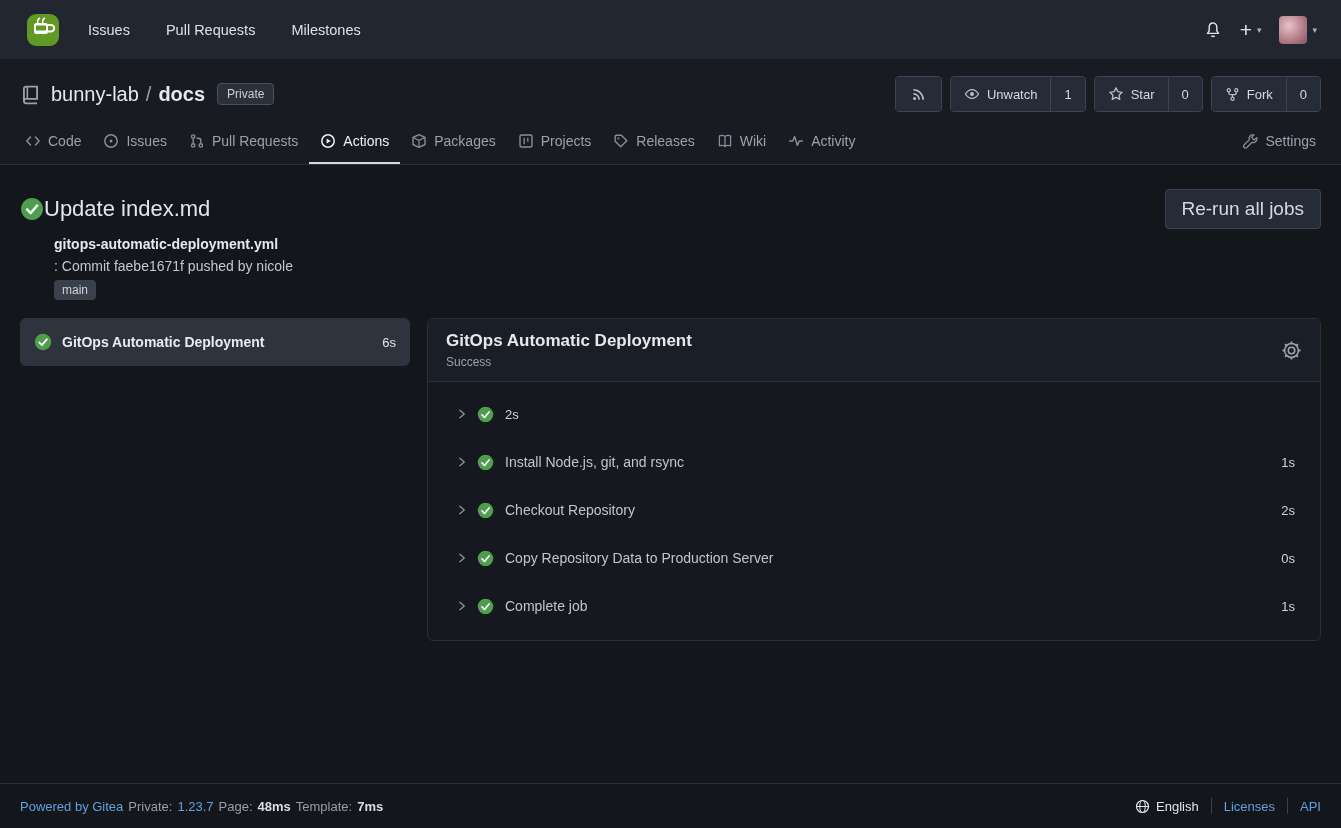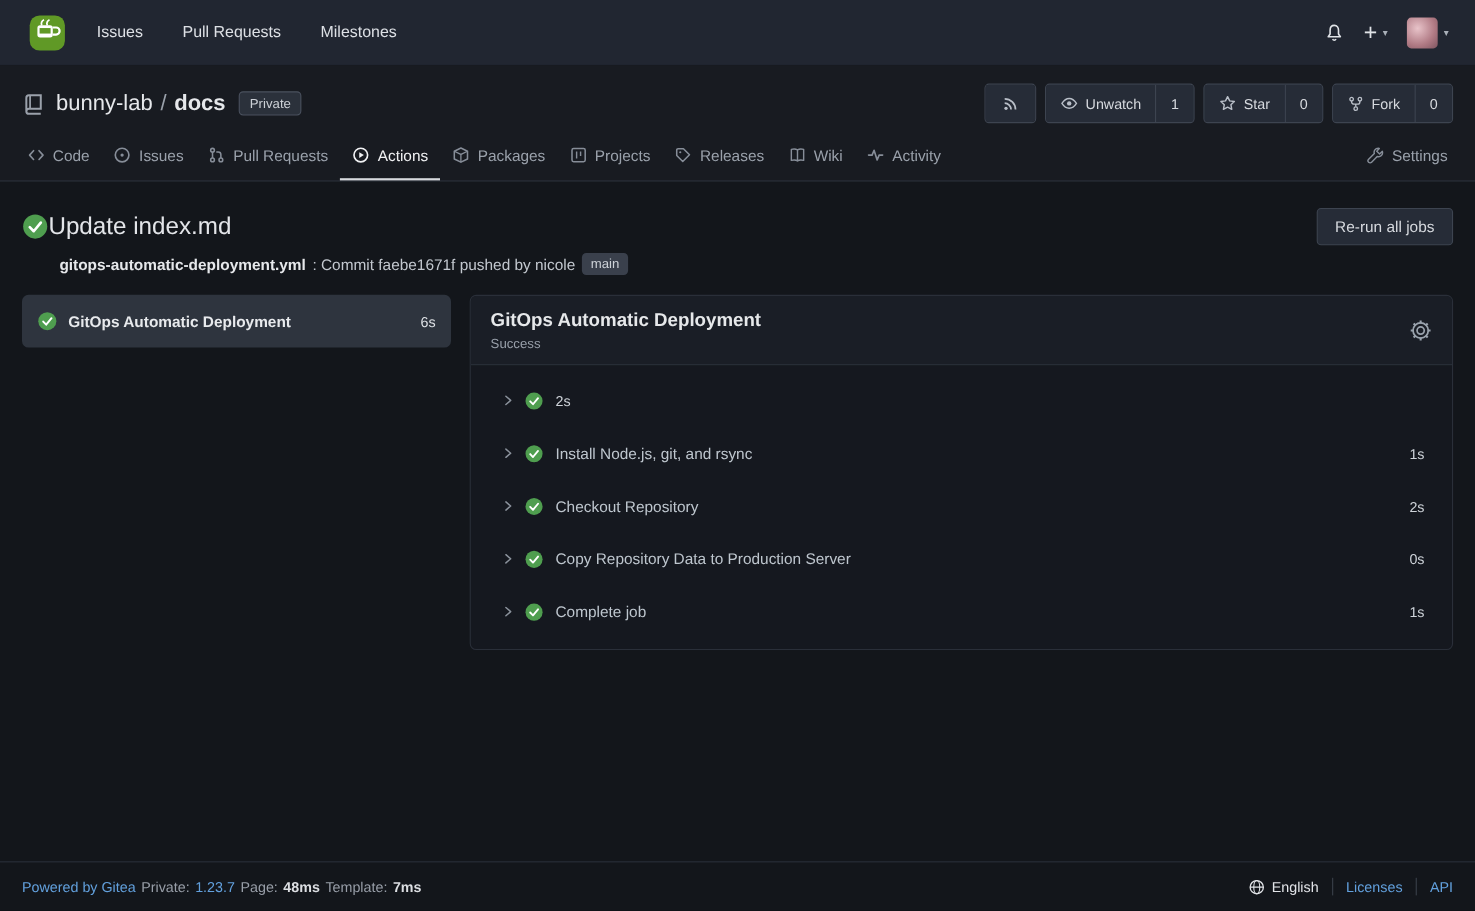--- a/index.html
+++ b/index.html
@@ -39,22 +39,22 @@
   .tab svg { color:#868d98; }
   .tab.active { color:#f0f1f3; border-bottom-color:#d7dade; }
   .tab.active svg { color:#f0f1f3; }
   .tabs-spacer { flex:1; }
 
   
   .content { flex:1 1 auto; padding:24px 20px 0 20px; overflow:hidden; }
   .run-header { display:flex; align-items:center; }
   .run-title-wrap { display:flex; align-items:center; }
   .run-title { font-size:22px; font-weight:500; color:#e3e5e9; }
-  .rerun-btn { margin-left:auto; background:#262c37; border:1px solid #3d4450; border-radius:4px; color:#d6d9de; font-size:14px; padding:8px 16px; cursor:pointer; }
-  .run-sub { margin:7px 0 0 34px; font-size:14px; color:#c3c8cf; display:flex; align-items:center; gap:6px; }
+  .rerun-btn { margin-left:auto; background:#262c37; border:1px solid #3d4450; border-radius:4px; color:#d6d9de; font-size:19px; padding:8px 16px; cursor:pointer; }
+  .run-sub { margin:7px 0 0 34px; font-size:14px; color:#c3c8cf; display:flex; align-items:flex-start; gap:6px;flex-direction:column; }
   .wf-file { font-weight:700; color:#e6e8eb; }
   .badge-branch { background:#3a404c; border-radius:4px; font-size:12px; padding:3px 8px; color:#ced2d8; cursor:pointer; }
 
   .run-body { display:flex; gap:17px; margin-top:18px; align-items:flex-start; }
   .job-list { width:390px; flex:0 0 auto; }
   .job-item { display:flex; align-items:center; gap:10px; background:#2e343e; border-radius:6px; padding:15px 14px; cursor:pointer; }
   .job-item-name { font-size:14px; font-weight:700; color:#e8eaed; flex:1; }
   .job-item-dur { font-size:13px; color:#dfe2e6; font-weight:400; }
 
   .job-card { flex:1; border:1px solid #2a2f39; border-radius:6px; overflow:hidden; background:#15181f; }

